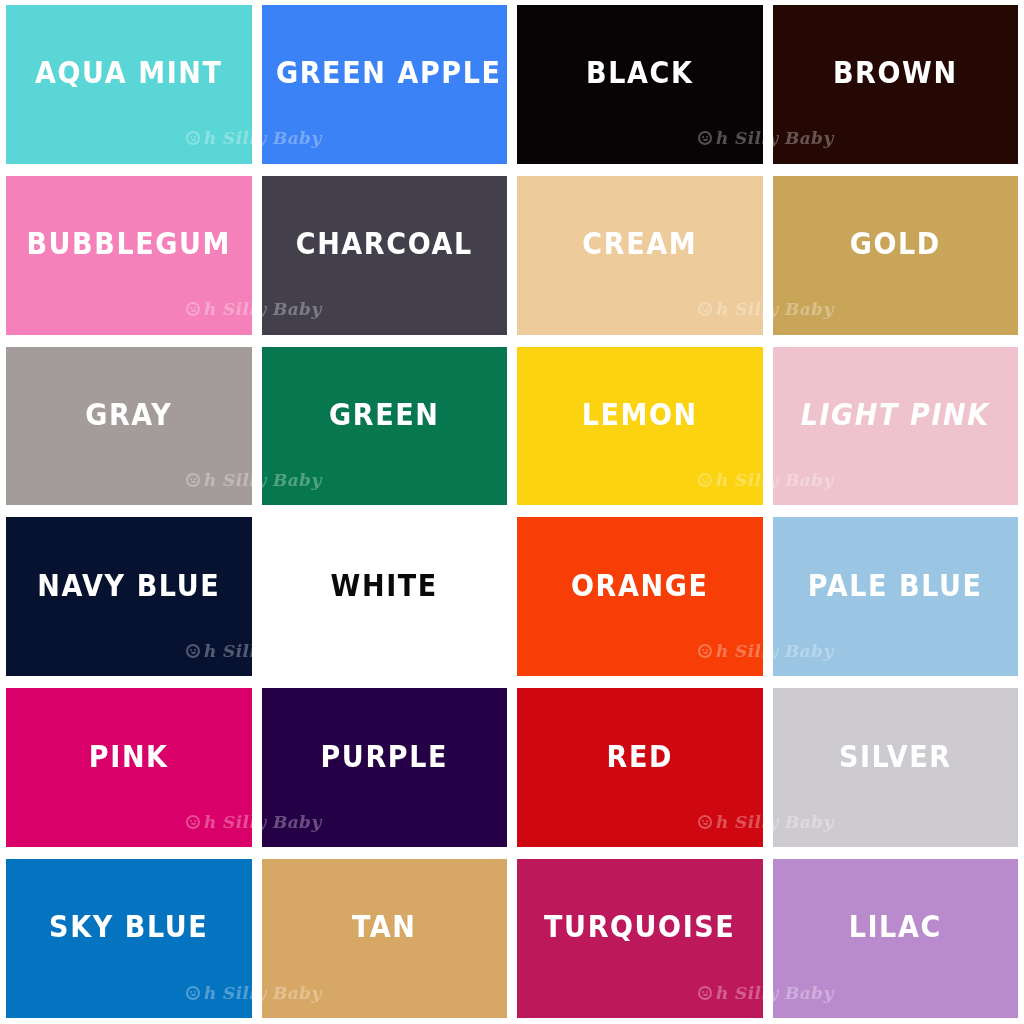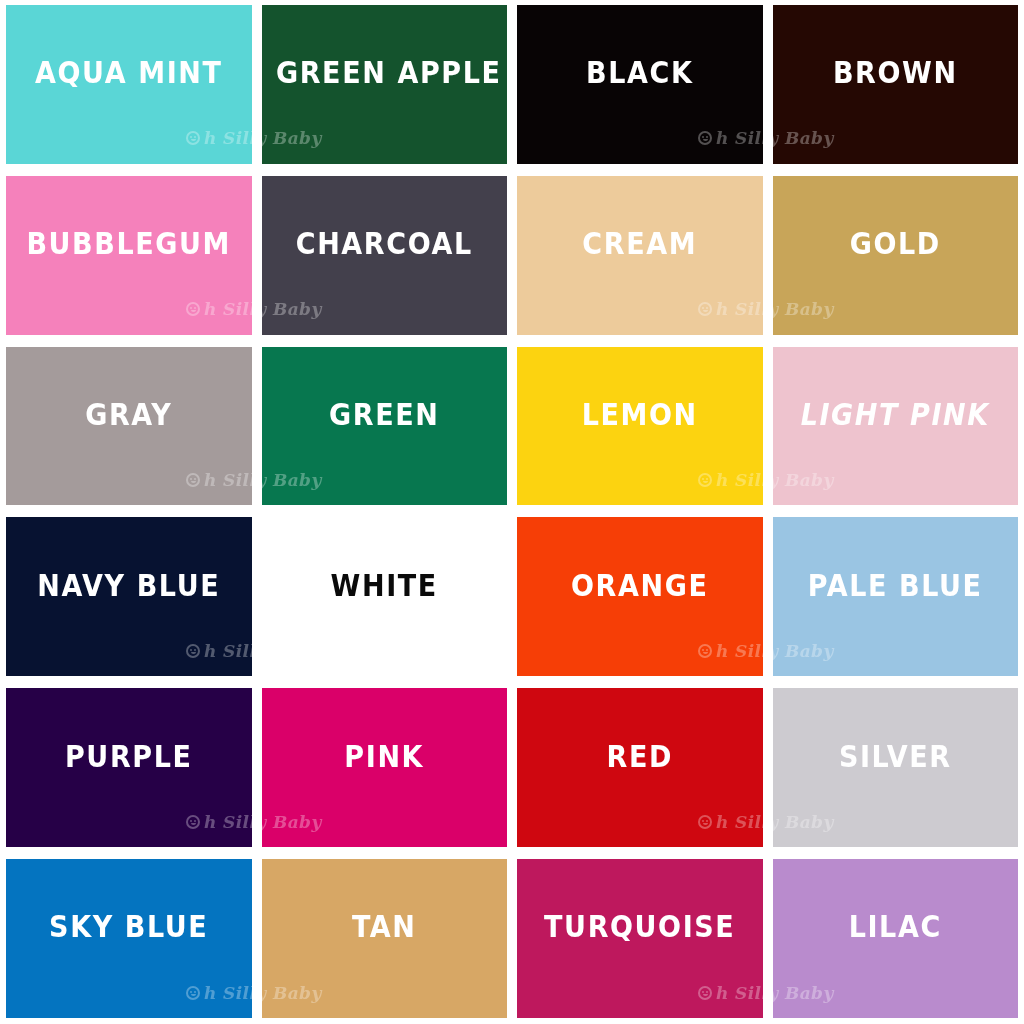--- a/index.html
+++ b/index.html
@@ -114,21 +114,21 @@
 </style>
 </head>
 <body>
 
 <div id="page">
 
   <div id="swatch-grid">
       <div class="swatch label-high" style="background: rgb(90, 214, 214);">
         <div class="swatch-label" style="color: rgb(255, 255, 255);">AQUA MINT</div>
       </div>
-      <div class="swatch label-high" style="background: #14532d; padding-left: 9px;">
+      <div class="swatch label-high" style="background: #3b82f6; padding-left: 9px;">
         <div class="swatch-label" style="color: rgb(255, 255, 255);">GREEN APPLE</div>
       </div>
       <div class="swatch label-high" style="background: rgb(8, 4, 5);">
         <div class="swatch-label" style="color: rgb(255, 255, 255);">BLACK</div>
       </div>
       <div class="swatch label-high" style="background: rgb(37, 8, 3);">
         <div class="swatch-label" style="color: rgb(255, 255, 255);">BROWN</div>
       </div>
       <div class="swatch label-high" style="background: rgb(245, 129, 187);">
         <div class="swatch-label" style="color: rgb(255, 255, 255);">BUBBLEGUM</div>
@@ -159,26 +159,26 @@
       </div>
       <div class="swatch label-high" style="background: rgb(255, 255, 255);">
         <div class="swatch-label" style="color: rgb(10, 10, 10);">WHITE</div>
       </div>
       <div class="swatch label-high" style="background: rgb(246, 62, 6);">
         <div class="swatch-label" style="color: rgb(255, 255, 255);">ORANGE</div>
       </div>
       <div class="swatch label-high" style="background: rgb(154, 197, 227);">
         <div class="swatch-label" style="color: rgb(255, 255, 255);">PALE BLUE</div>
       </div>
+      <div class="swatch label-high" style="background: rgb(218, 0, 105);">
+        <div class="swatch-label" style="color: rgb(255, 255, 255);">PINK</div>
+      </div>
       <div class="swatch label-high" style="background: rgb(38, 0, 71);">
         <div class="swatch-label" style="color: rgb(255, 255, 255);">PURPLE</div>
       </div>
-      <div class="swatch label-high" style="background: rgb(218, 0, 105);">
-        <div class="swatch-label" style="color: rgb(255, 255, 255);">PINK</div>
-      </div>
       <div class="swatch label-high" style="background: rgb(207, 7, 16);">
         <div class="swatch-label" style="color: rgb(255, 255, 255);">RED</div>
       </div>
       <div class="swatch label-high" style="background: rgb(205, 203, 208);">
         <div class="swatch-label" style="color: rgb(255, 255, 255);">SILVER</div>
       </div>
       <div class="swatch label-high" style="background: rgb(4, 116, 192);">
         <div class="swatch-label" style="color: rgb(255, 255, 255);">SKY BLUE</div>
       </div>
       <div class="swatch label-high" style="background: rgb(215, 167, 101);">

